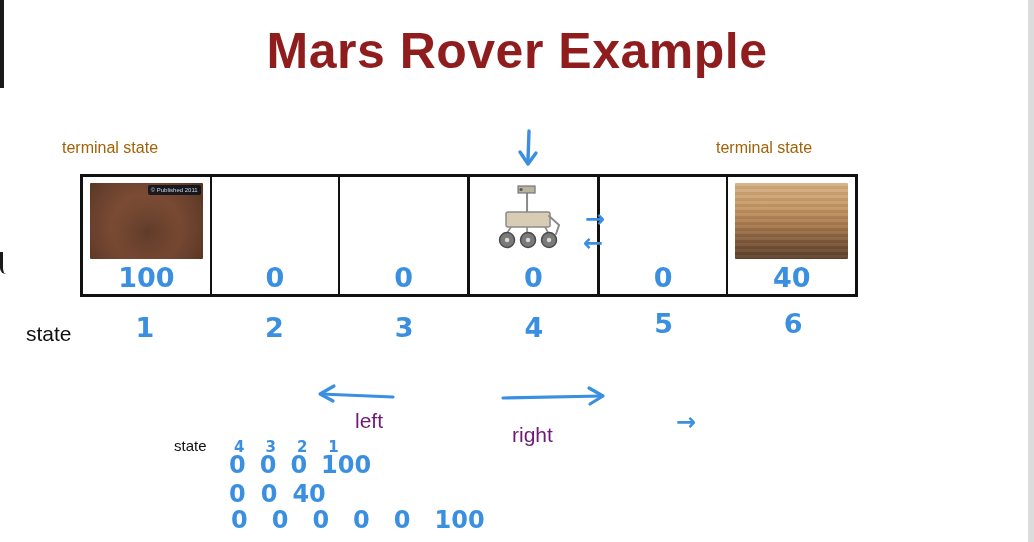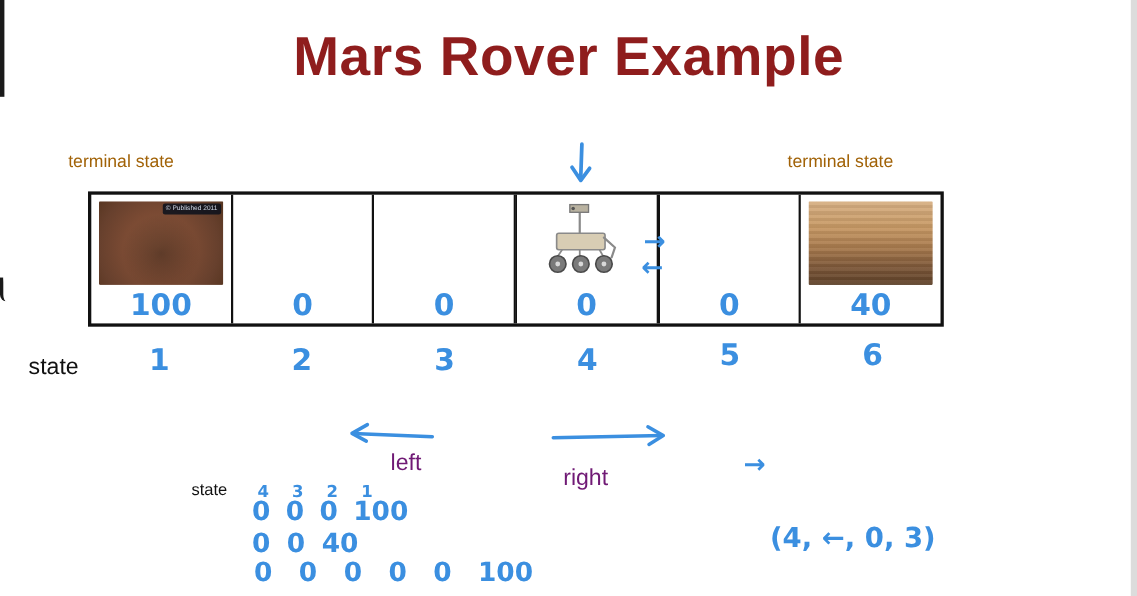--- a/index.html
+++ b/index.html
@@ -187,15 +187,14 @@
     <span>0</span>
     <span>0</span>
     <span>0</span>
     <span>0</span>
     <span>100</span>
   </div>
 
   <div class="tuple-formula hw">
     <span>→</span>
   </div>
-  <div class="tuple-example hw">(4, ←, 0, 3)</div>
 
 </div>
 
 </body></html>

